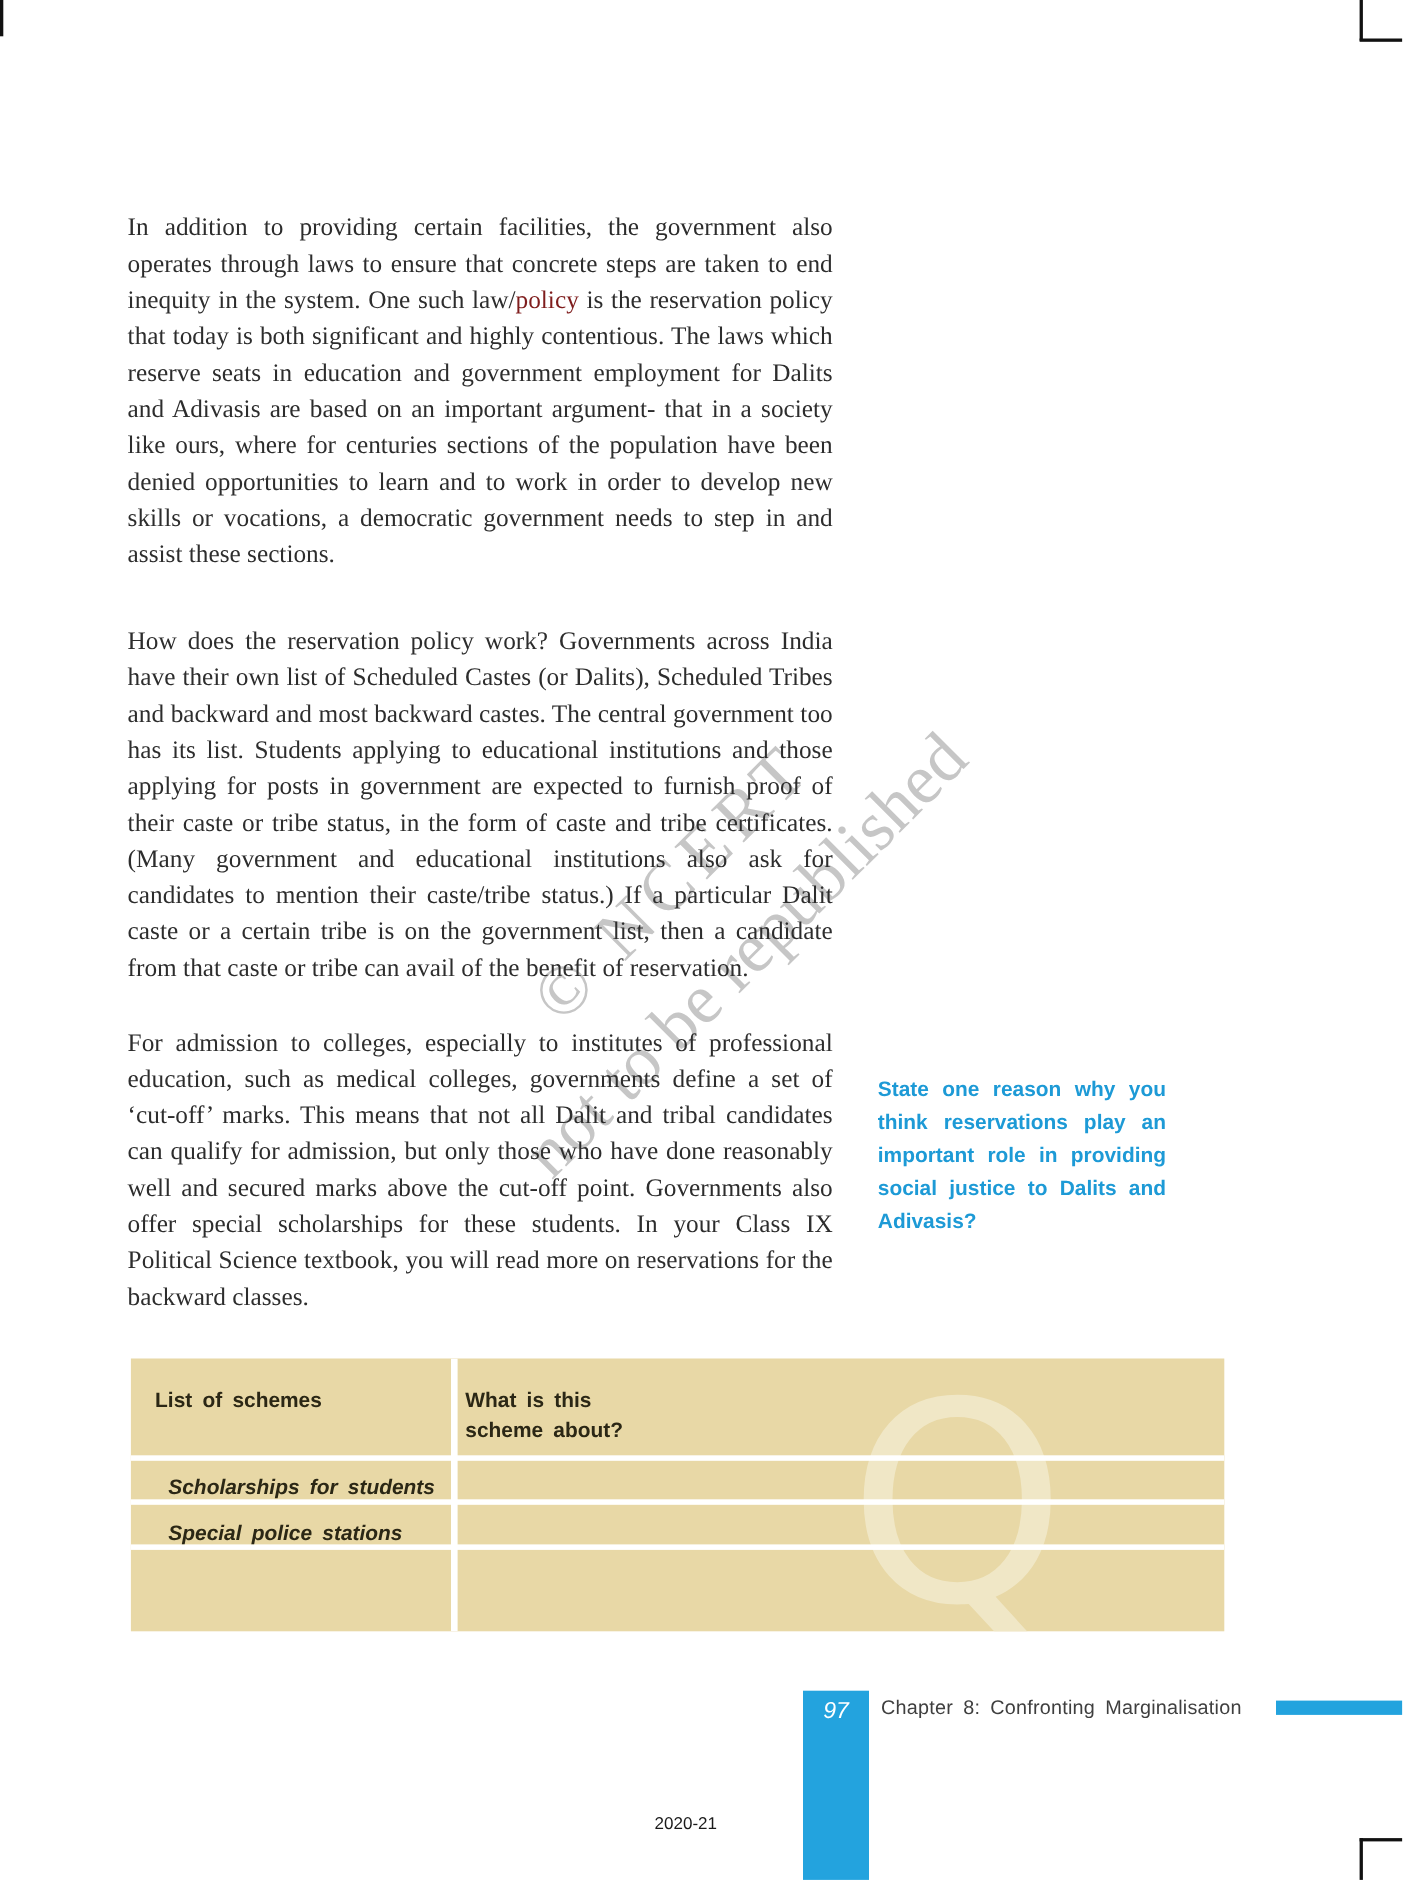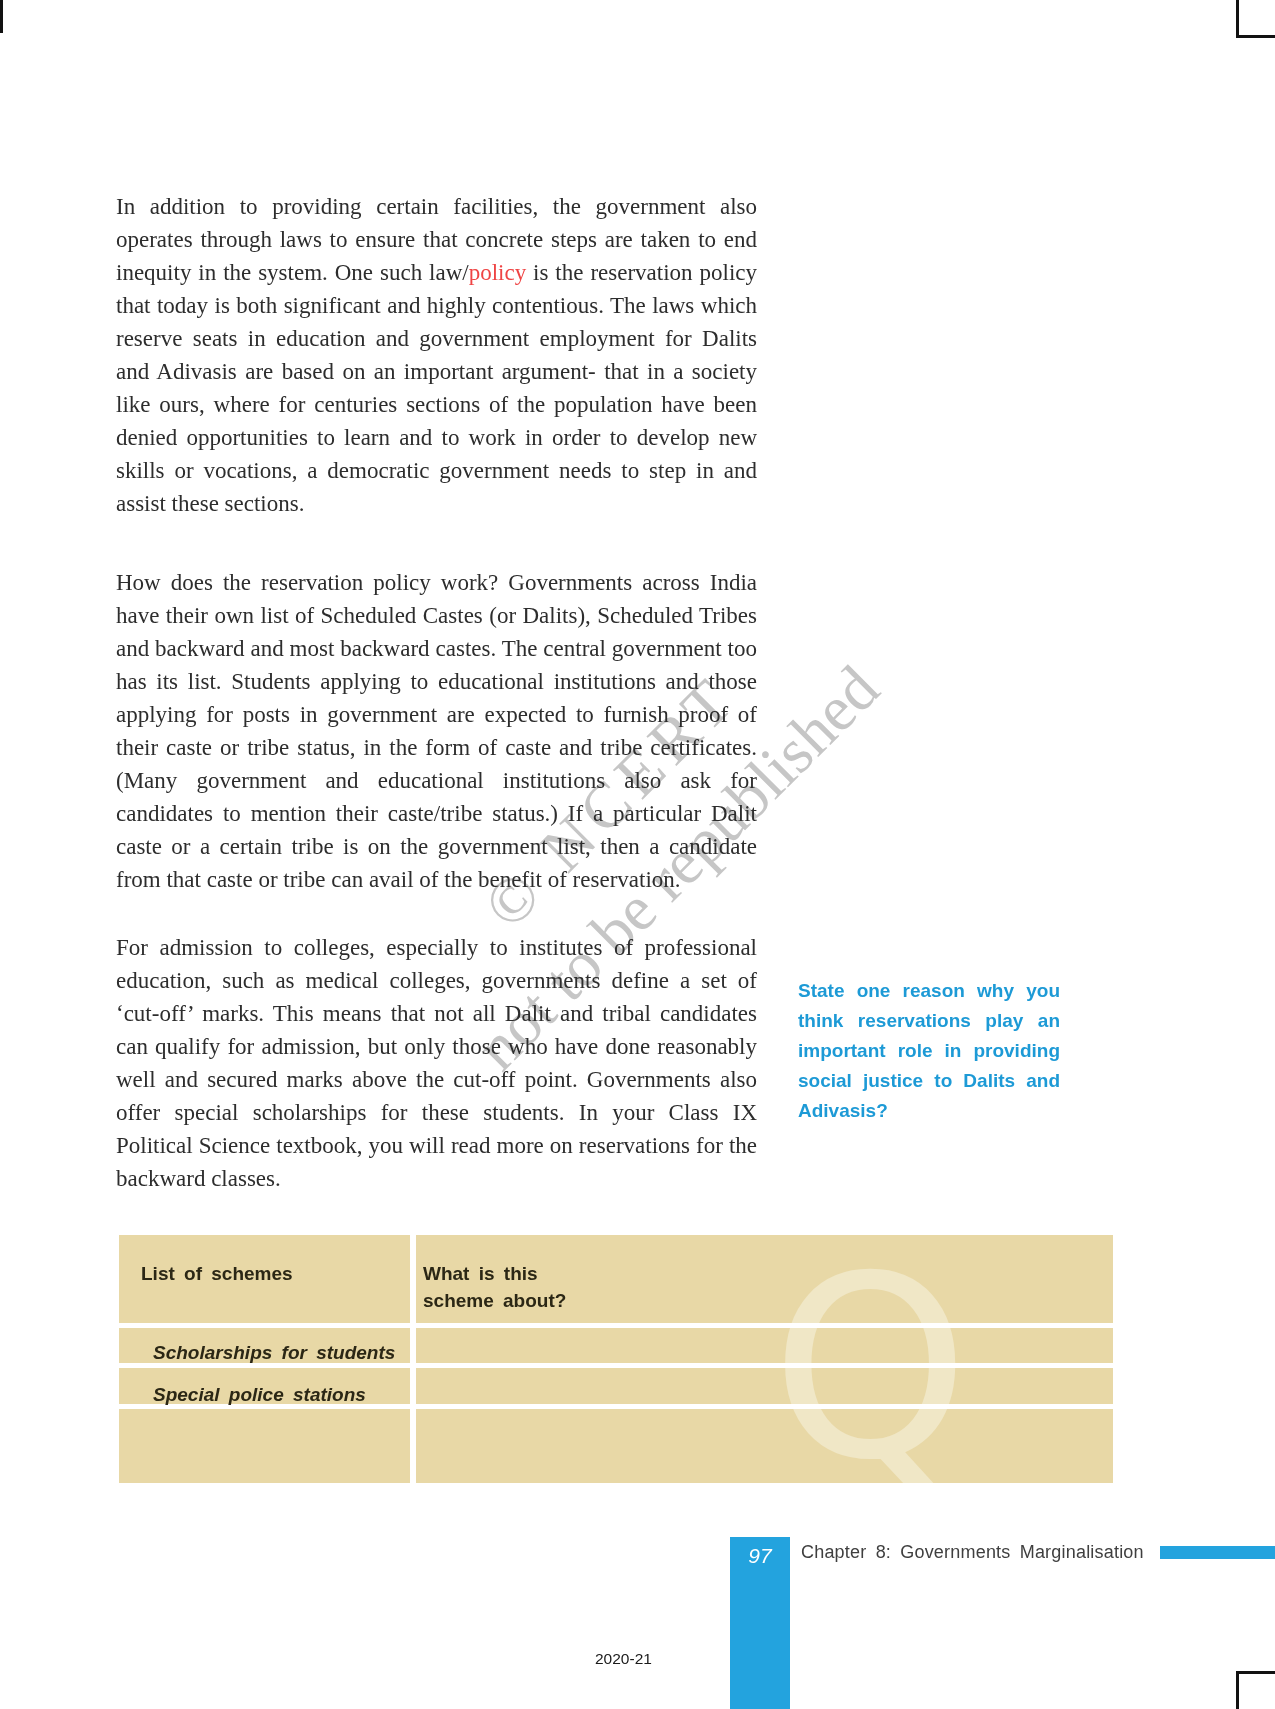--- a/index.html
+++ b/index.html
@@ -28,21 +28,21 @@
 
   
   .para {
     position:absolute; left:116px; width:641px;
     font-size:23px; line-height:33px; color:#2d2d2d;
     text-align:justify; z-index:2; margin:0;
   }
   #p1 { top:190px; }
   #p2 { top:566px; }
   #p3 { top:931px; }
-  .policy-link { color:#ef4444; }
+  .policy-link { color:#7f1d1d; }
 
   
   .sidebar-q {
     position:absolute; left:798px; top:976px; width:262px;
     font-family:"Liberation Sans","DejaVu Sans",sans-serif;
     font-weight:700; font-size:19px; line-height:30px;
     color:#1d9ad6; text-align:justify; z-index:2;
   }
 
   
@@ -134,17 +134,17 @@
     <div class="t-text row-label r2">Special police stations</div>
 
     <div class="t-cell c1"></div>
     <div class="t-cell c2"></div>
     <div class="t-cell c3"></div>
   </div>
 
   <div class="page-num-box">
     <span class="page-num">97</span>
   </div>
-  <div class="chapter-footer">Chapter 8: Governments Marginalisation</div>
+  <div class="chapter-footer">Chapter 8: Confronting Marginalisation</div>
   <div class="footer-bar"></div>
   <div class="year-footer">2020-21</div>
 
 </div>
 
 </body></html>

